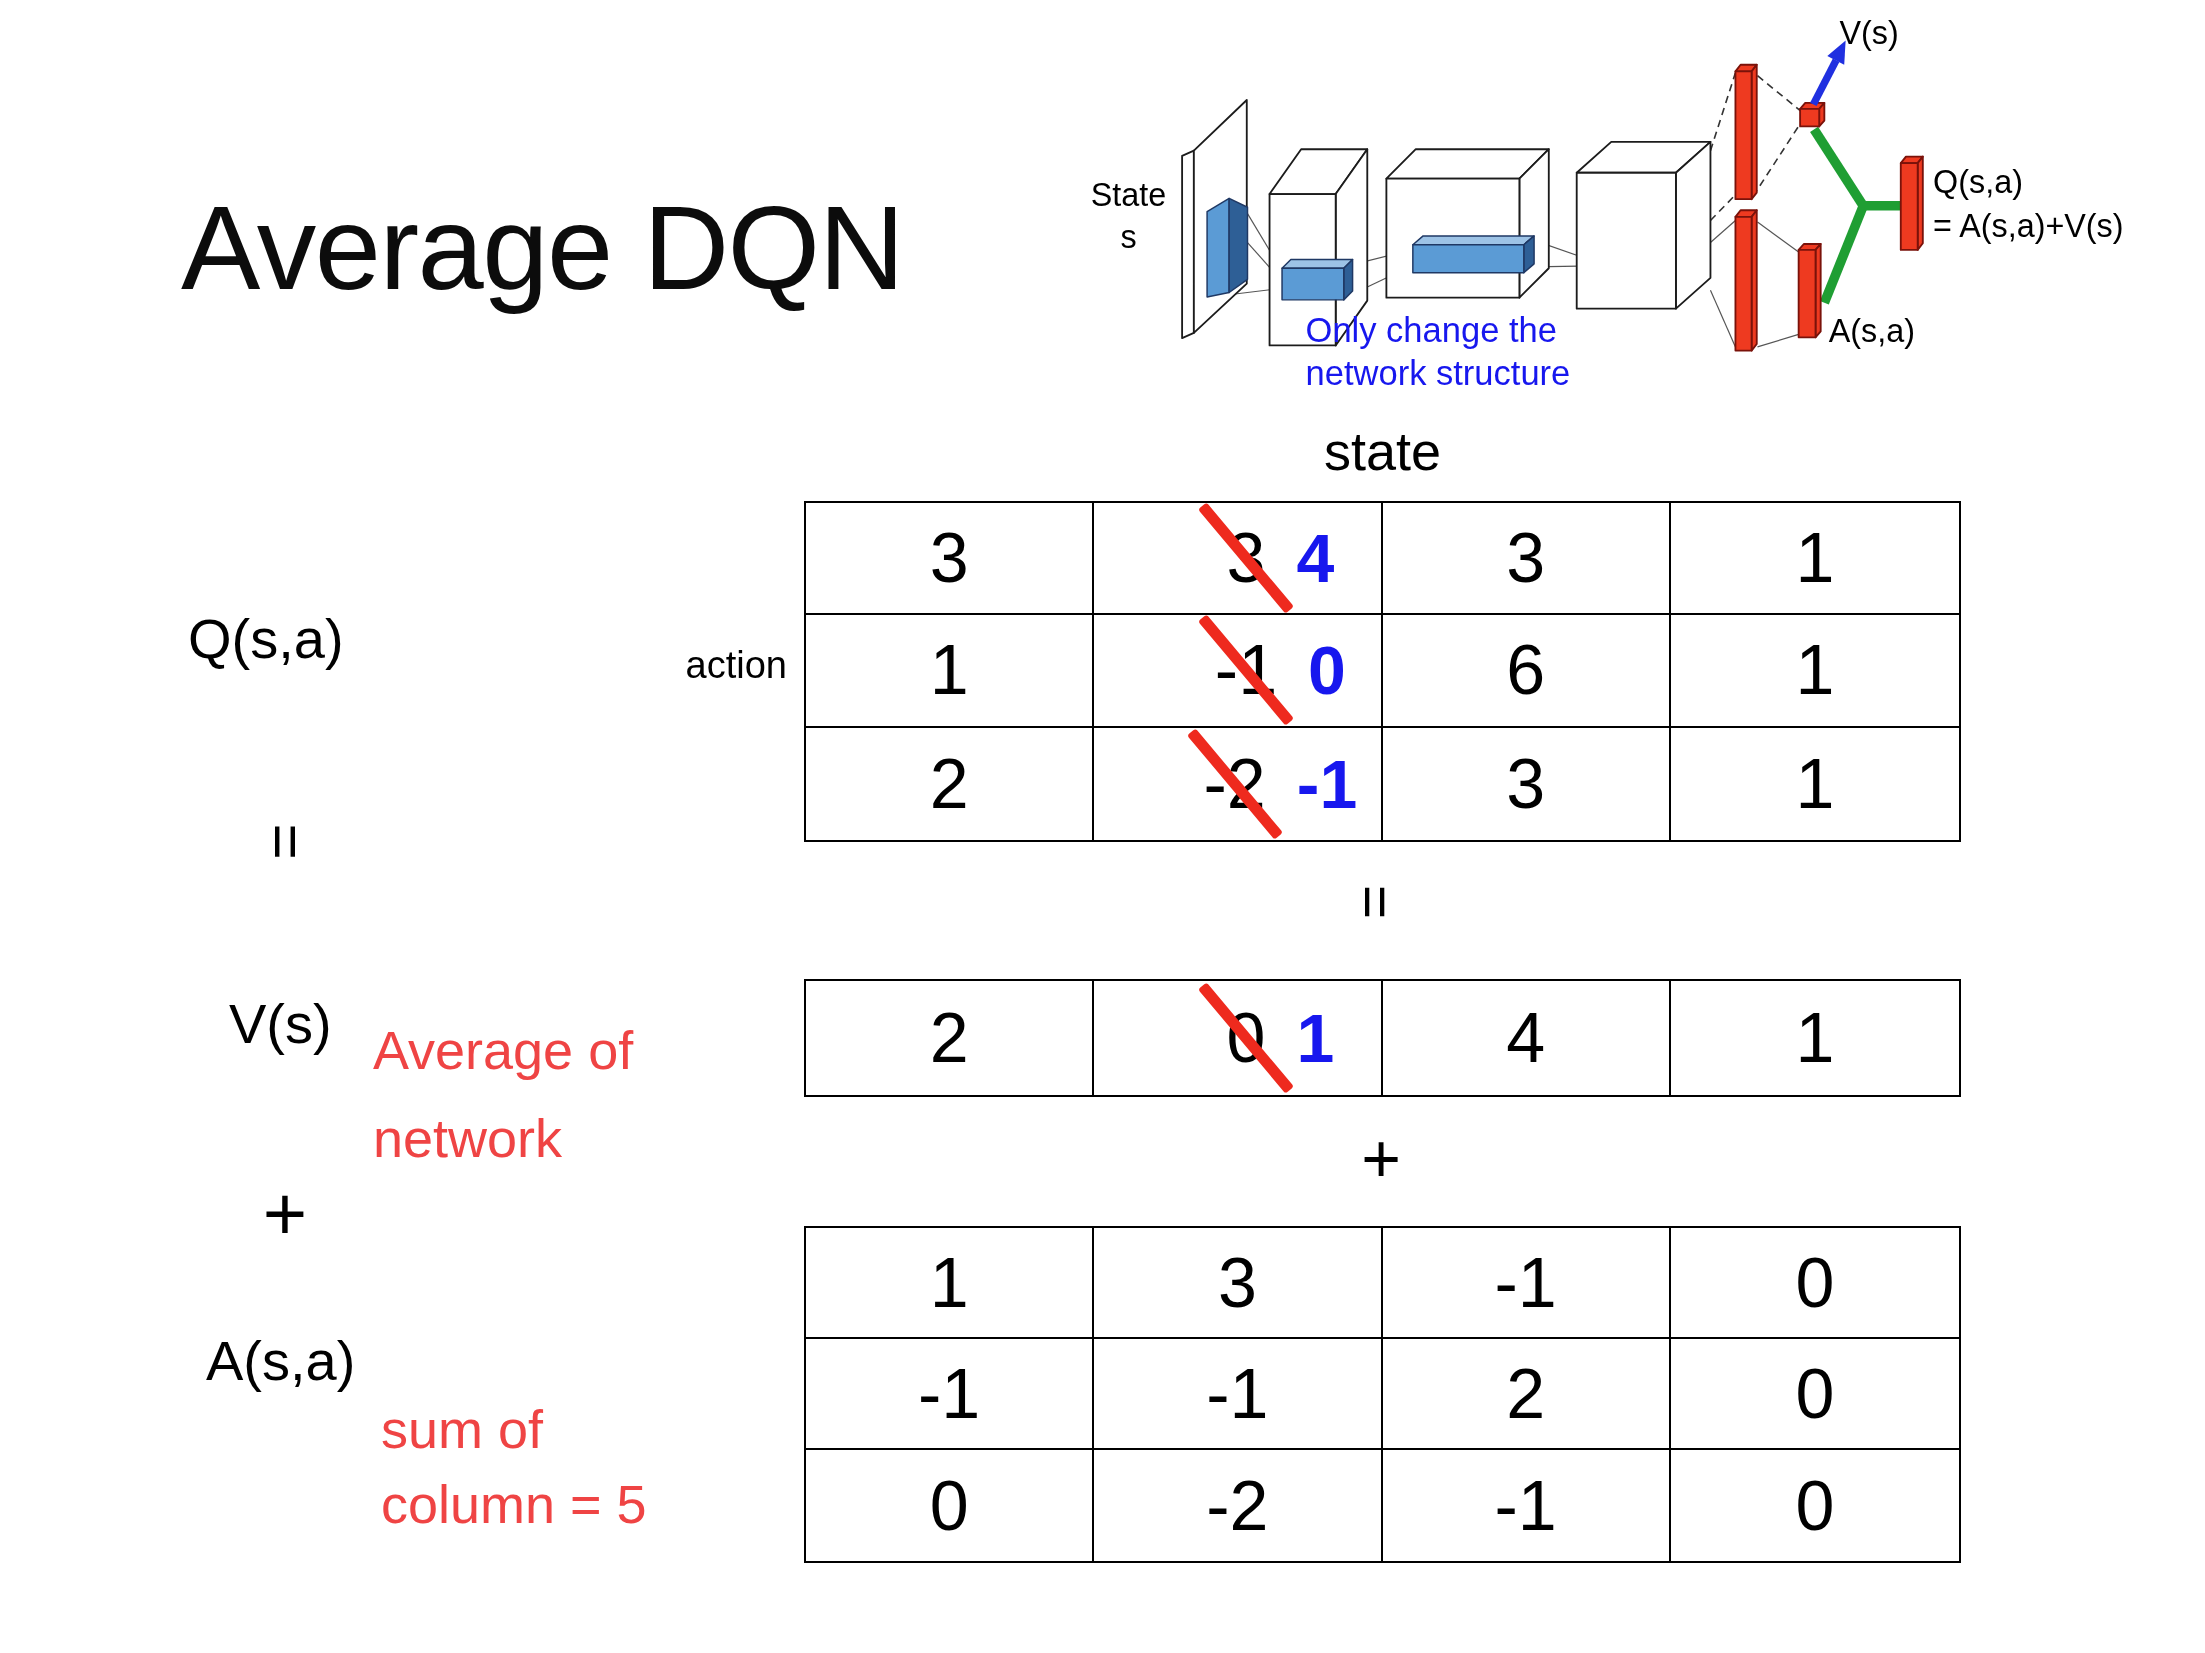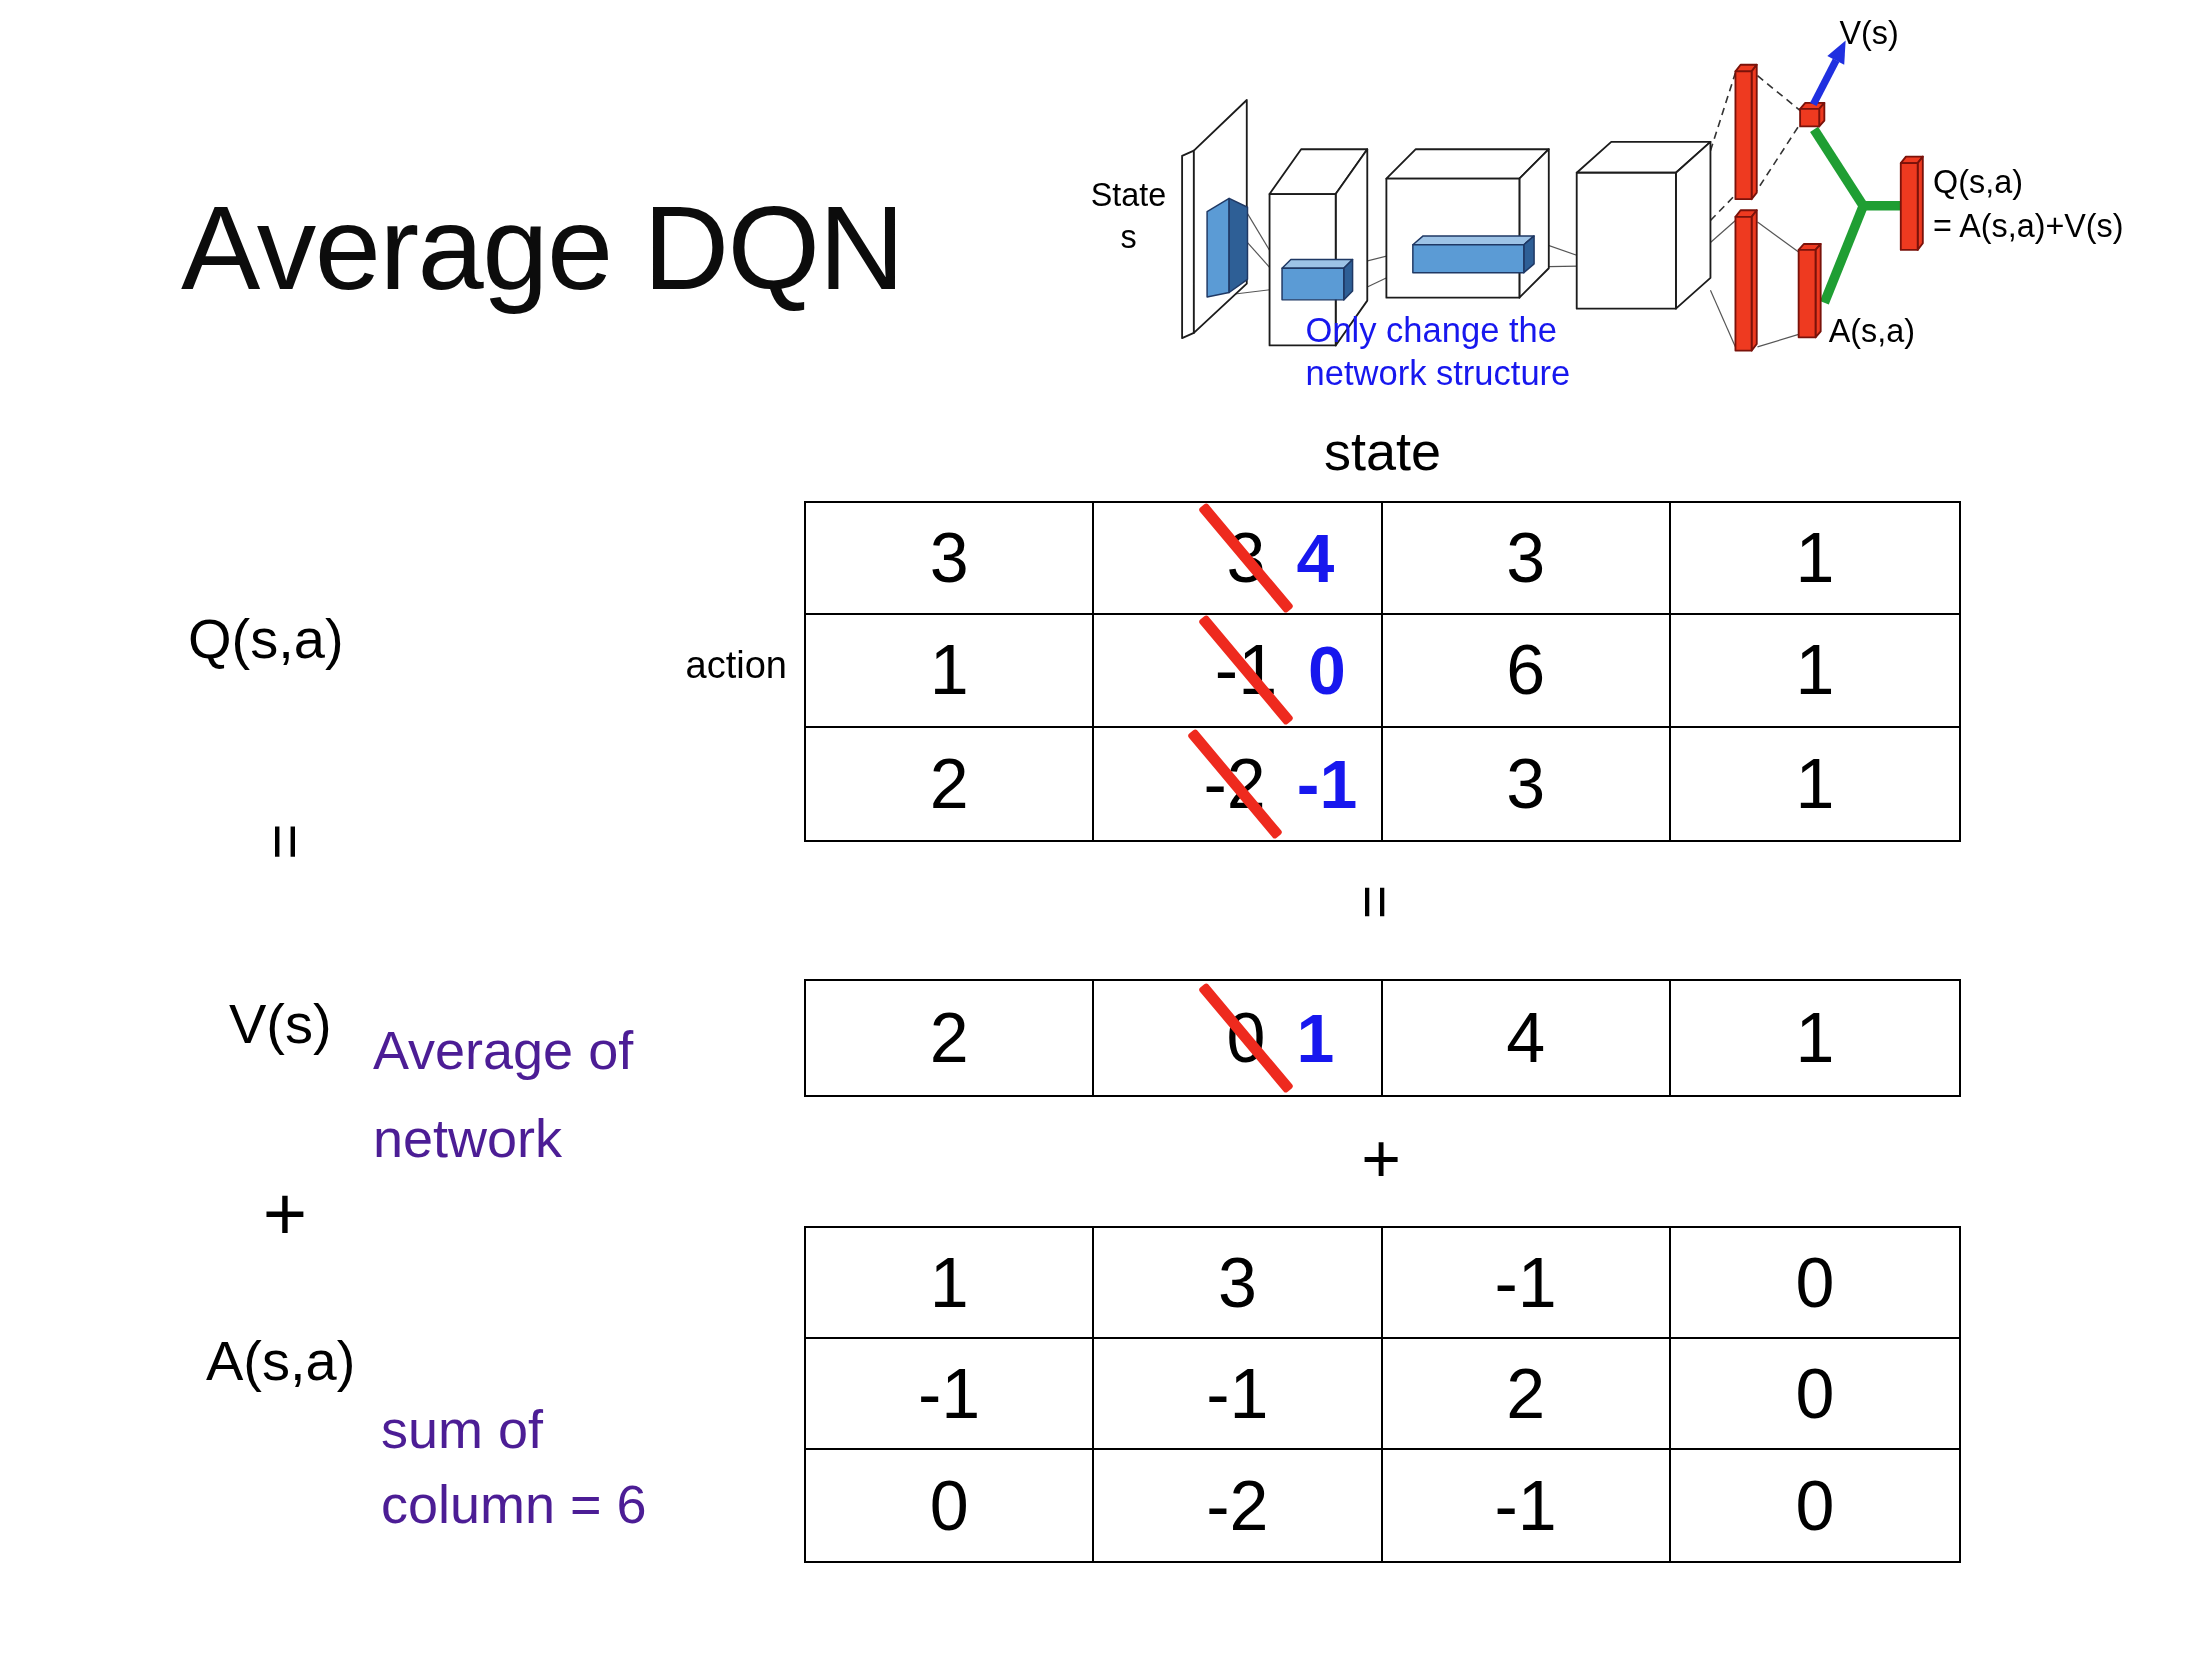--- a/index.html
+++ b/index.html
@@ -7,21 +7,21 @@
     width:2205px;height:1654px;background:#ffffff;position:relative;overflow:hidden;
     font-family:"Liberation Sans","DejaVu Sans",sans-serif;color:#000;
   }
   .abs{position:absolute;white-space:nowrap;}
 
   
   #title{left:181px;top:179px;font-size:119px;letter-spacing:-1.5px;color:#0c0c0c;font-weight:400;}
 
   
   .side-label{font-size:56px;color:#000;}
-  .note{font-size:54px;color:#4c1d95;}
+  .note{font-size:54px;color:#ef4444;}
   .rot90{transform:rotate(90deg);}
   .center{text-align:center;}
 
   
   .matrix{position:absolute;display:grid;border:2.2px solid #000;background:#fff;box-sizing:border-box;}
   .matrix .cell{
     position:relative;display:flex;align-items:center;justify-content:center;
     border-right:2.2px solid #000;border-bottom:2.9px solid #000;
     font-size:70px;color:#000;
   }
@@ -143,21 +143,21 @@
 <div class="abs side-label" style="left:511px;top:644px;width:276px;text-align:right;font-size:38px;">action</div>
 
 <div class="abs side-label" style="left:188px;top:606px;">Q(s,a)</div>
 <div class="abs side-label rot90 center" style="left:249px;top:806px;width:74px;font-size:62px;">=</div>
 <div class="abs side-label" style="left:229px;top:991px;">V(s)</div>
 <div class="abs note" style="left:373px;top:1019px;">Average of</div>
 <div class="abs note" style="left:373px;top:1107px;">network</div>
 <div class="abs side-label center" style="left:248px;top:1170px;width:74px;font-size:76px;">+</div>
 <div class="abs side-label" style="left:206px;top:1328px;">A(s,a)</div>
 <div class="abs note" style="left:381px;top:1398px;">sum of</div>
-<div class="abs note" style="left:381px;top:1473px;">column = 6</div>
+<div class="abs note" style="left:381px;top:1473px;">column = 5</div>
 
 <div class="abs side-label rot90 center" style="left:1338px;top:868px;width:74px;font-size:59px;">=</div>
 <div class="abs side-label center" style="left:1344px;top:1119px;width:74px;font-size:68px;">+</div>
 
 <div class="matrix" id="q-matrix" style="left:804px;top:501px;width:1157px;height:341px;grid-template-columns:repeat(4,1fr);grid-template-rows:repeat(3,1fr);">
   <div class="cell">
       <span>3</span>
     </div>
   <div class="cell">
     <div class="pair">

